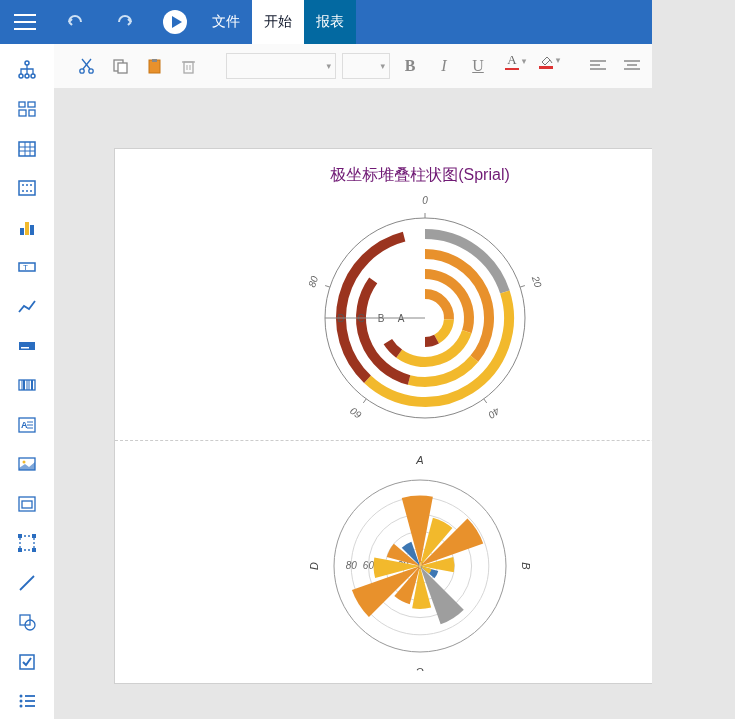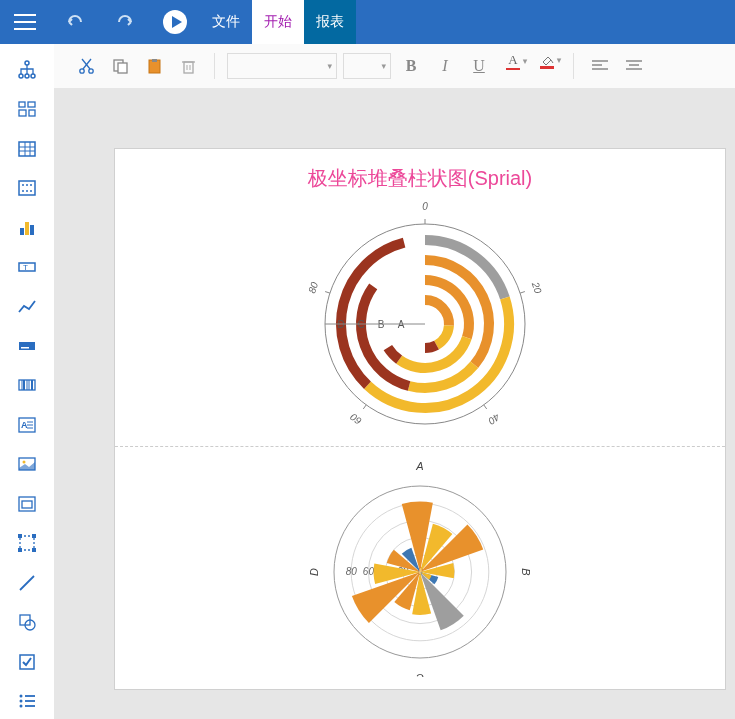--- a/index.html
+++ b/index.html
@@ -1,39 +1,39 @@
 <!DOCTYPE html>
 <html><head>
 <meta charset="utf-8">
 <style>
 html,body{margin:0;padding:0;font-family:"Microsoft YaHei",Arial,sans-serif;background:#e6e6e6;overflow:hidden}
-.app{width:735px;height:719px;position:relative}
+.app{width:652px;height:719px;position:relative}
 
 .topbar{height:44px;background:#2a6dc0;display:flex;align-items:stretch;color:#fff}
 .top-menu{height:44px;width:50px;display:flex;align-items:center;justify-content:center;cursor:pointer}
 .top-btn{height:44px;display:flex;align-items:center;justify-content:center;cursor:pointer;font-size:14px;min-width:52px}
-.top-btn.active{background:#fff;color:#a21caf}
+.top-btn.active{background:#fff;color:#0f172a}
 .top-btn.dark{background:#0369a1}
 
 .toolbar{height:44px;background:#fafafa;border-bottom:1px solid #ddd;display:flex;align-items:center;padding:0 10px;position:relative;margin-left:54px}
 .tool-group{display:flex;align-items:center;gap:6px;padding:0 8px}
 .tool-sep{width:1px;height:26px;background:#e0e0e0;margin:0 4px}
 .tool-btn{width:28px;height:28px;display:flex;align-items:center;justify-content:center;color:#777;cursor:pointer;border-radius:2px}
 .font-sel{width:100px;height:24px;border:1px solid #ddd;display:flex;align-items:center;justify-content:flex-end;padding:0 4px;cursor:pointer}
 .font-size{width:38px;height:24px;border:1px solid #ddd;display:flex;align-items:center;justify-content:flex-end;padding:0 4px;cursor:pointer}
 .chev{font-size:9px;color:#999}
 
 .sidebar{position:absolute;left:0;top:44px;bottom:0;width:54px;background:#fff;border-right:1px solid #ddd;display:flex;flex-direction:column;align-items:center;padding-top:8px;gap:4px}
 .side-btn{width:36px;height:36px;display:flex;align-items:center;justify-content:center;cursor:pointer;color:#2a6dc0;border-radius:3px}
 .side-btn svg{pointer-events:none}
 
 .canvas{position:absolute;left:54px;top:88px;right:0;bottom:0;background:#e6e6e6;overflow:hidden}
 .page{position:absolute;left:60px;top:60px;width:610px;background:#fff;border:1px solid #d0d0d0}
 .chart-cell{border-bottom:1px dashed #ccc;padding:10px 14px 12px;text-align:center}
-.chart-title{font-size:20px;color:#ec4899;margin:6px 0 2px}
+.chart-title{font-size:16px;color:#701a75;margin:6px 0 2px}
 .chart-svg{display:block;margin:0 auto}
 
 text.tick{font-size:10px;fill:#666;font-style:italic}
 text.radlbl{font-size:10px;fill:#555}
 text.catlbl{font-size:11px;fill:#444;font-style:italic}
 </style>
 </head>
 <body>
 <div class="app">
 

